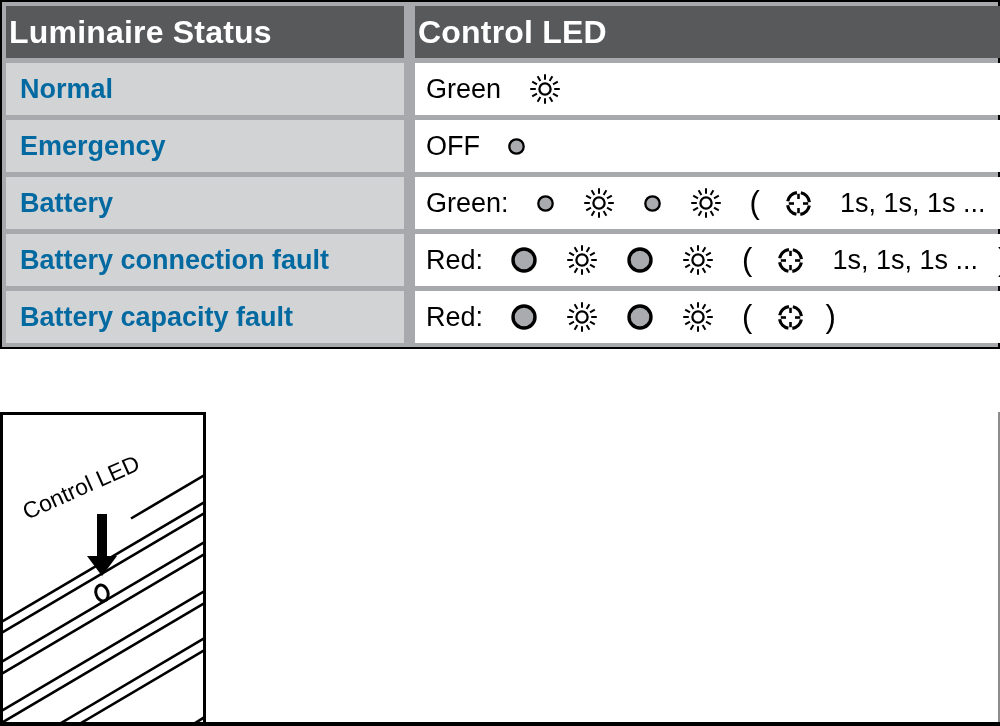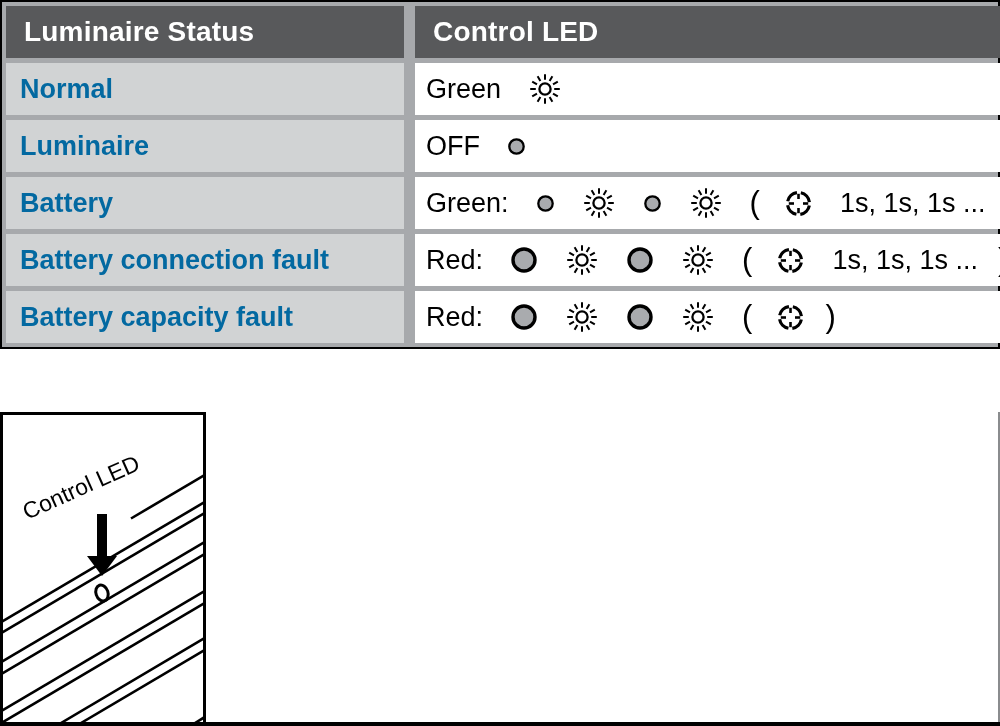--- a/index.html
+++ b/index.html
@@ -10,22 +10,22 @@
 
   
   .status-table {
     position:absolute; left:0; top:0; width:1000px; box-sizing:border-box;
     border:2px solid #000; background:#a7a9ac; padding:4px;
     display:grid; grid-template-columns:398px 1fr; grid-auto-rows:52px;
     gap:5px 11px;
   }
   .cell { display:flex; align-items:center; white-space:nowrap; }
   .cell.header {
-    background:#58595b; color:#fff; font-weight:bold; font-size:28px;
-    padding-left:18px; letter-spacing:0.2px;
+    background:#58595b; color:#fff; font-weight:bold; font-size:32px;
+    padding-left:3px; letter-spacing:0.2px;
   }
   .cell.status {
     background:#d1d3d4; color:#0369a1; font-weight:bold; font-size:27px;
     padding-left:14px;
   }
   .cell.led {
     background:#ffffff; color:#000; font-weight:normal; font-size:27px;
     padding-left:11px; gap:27px;
   }
   .cell.led .led-text { line-height:1; }
@@ -77,21 +77,21 @@
               <line x1="9.0" y1="12.4" x2="4.2" y2="9.6"></line>
               <line x1="12.4" y1="9.0" x2="9.6" y2="4.2"></line>
               <line x1="17.0" y1="7.8" x2="17.0" y2="2.2"></line>
               <line x1="21.6" y1="9.0" x2="24.4" y2="4.2"></line>
               <line x1="25.0" y1="12.4" x2="29.8" y2="9.6"></line>
             </g>
             <circle cx="17" cy="17" r="5.6" fill="#fff" stroke="#000" stroke-width="2.3"></circle>
           </svg>
         </span>
       </div>
-      <div class="cell status">Luminaire</div>
+      <div class="cell status">Emergency</div>
       <div class="cell led">
         <span class="led-text">OFF</span>
         <span class="icon">
           <svg width="19" height="19" viewBox="0 0 19 19">
             <circle cx="9.5" cy="9.5" r="7.2" fill="#a9abae" stroke="#000" stroke-width="2.3"></circle>
           </svg>
         </span>
       </div>
       <div class="cell status">Battery</div>
       <div class="cell led">

